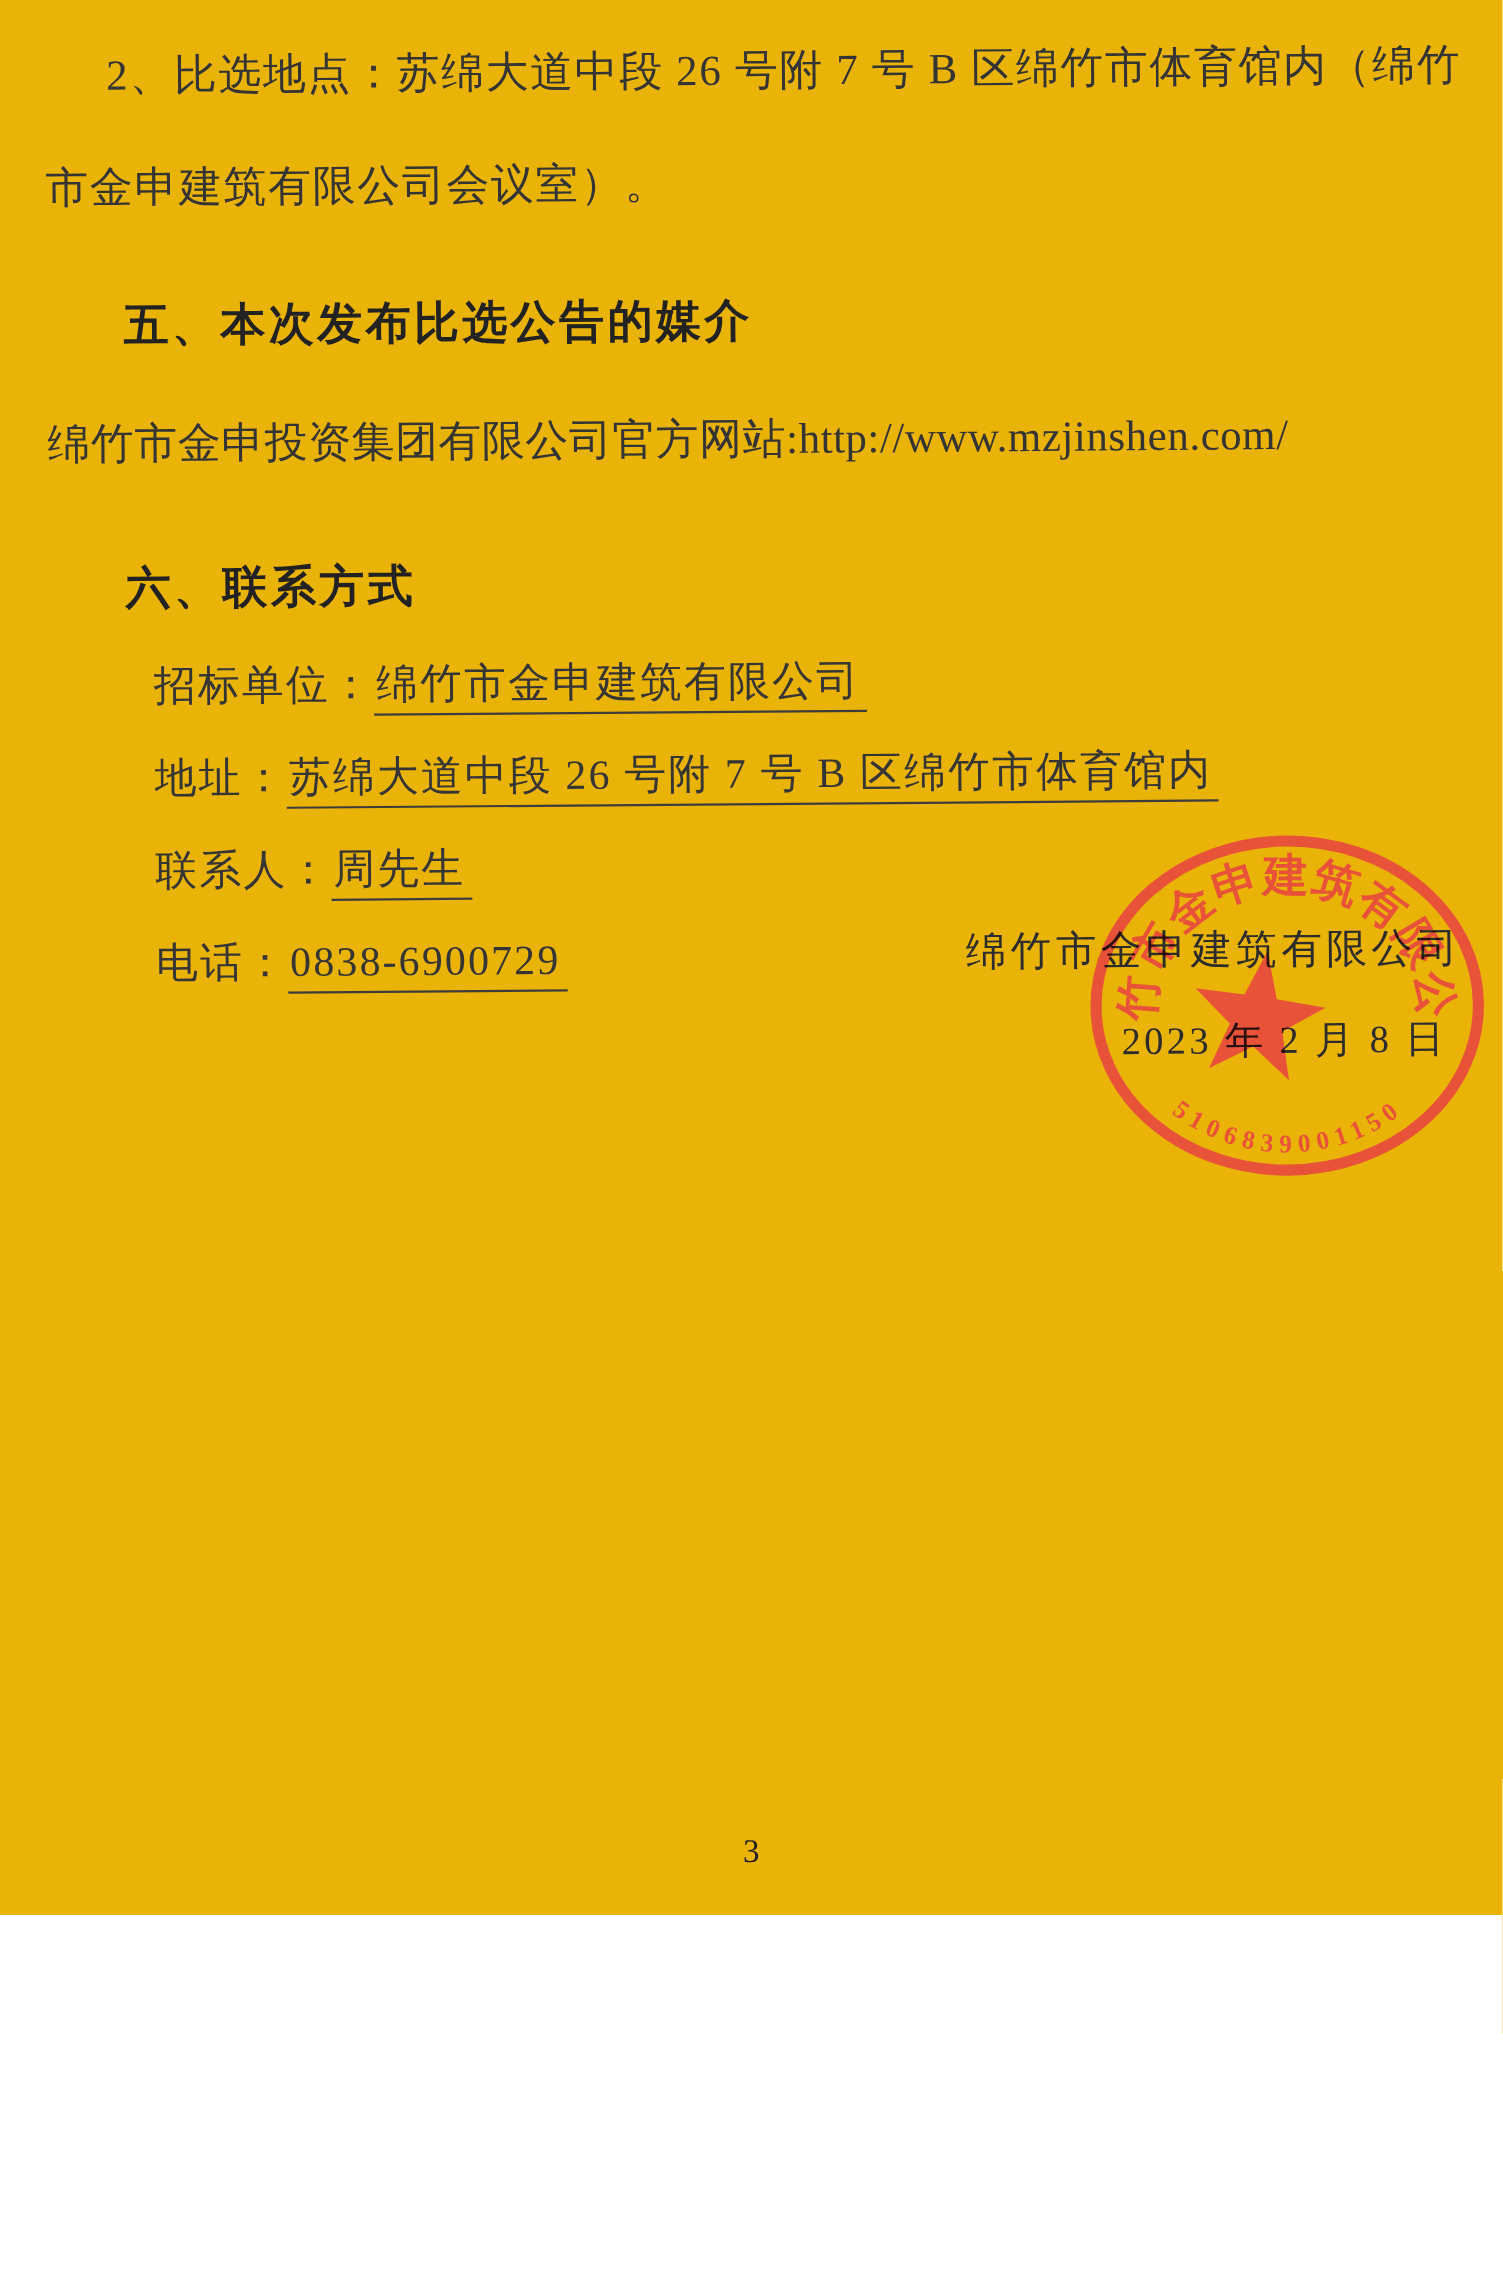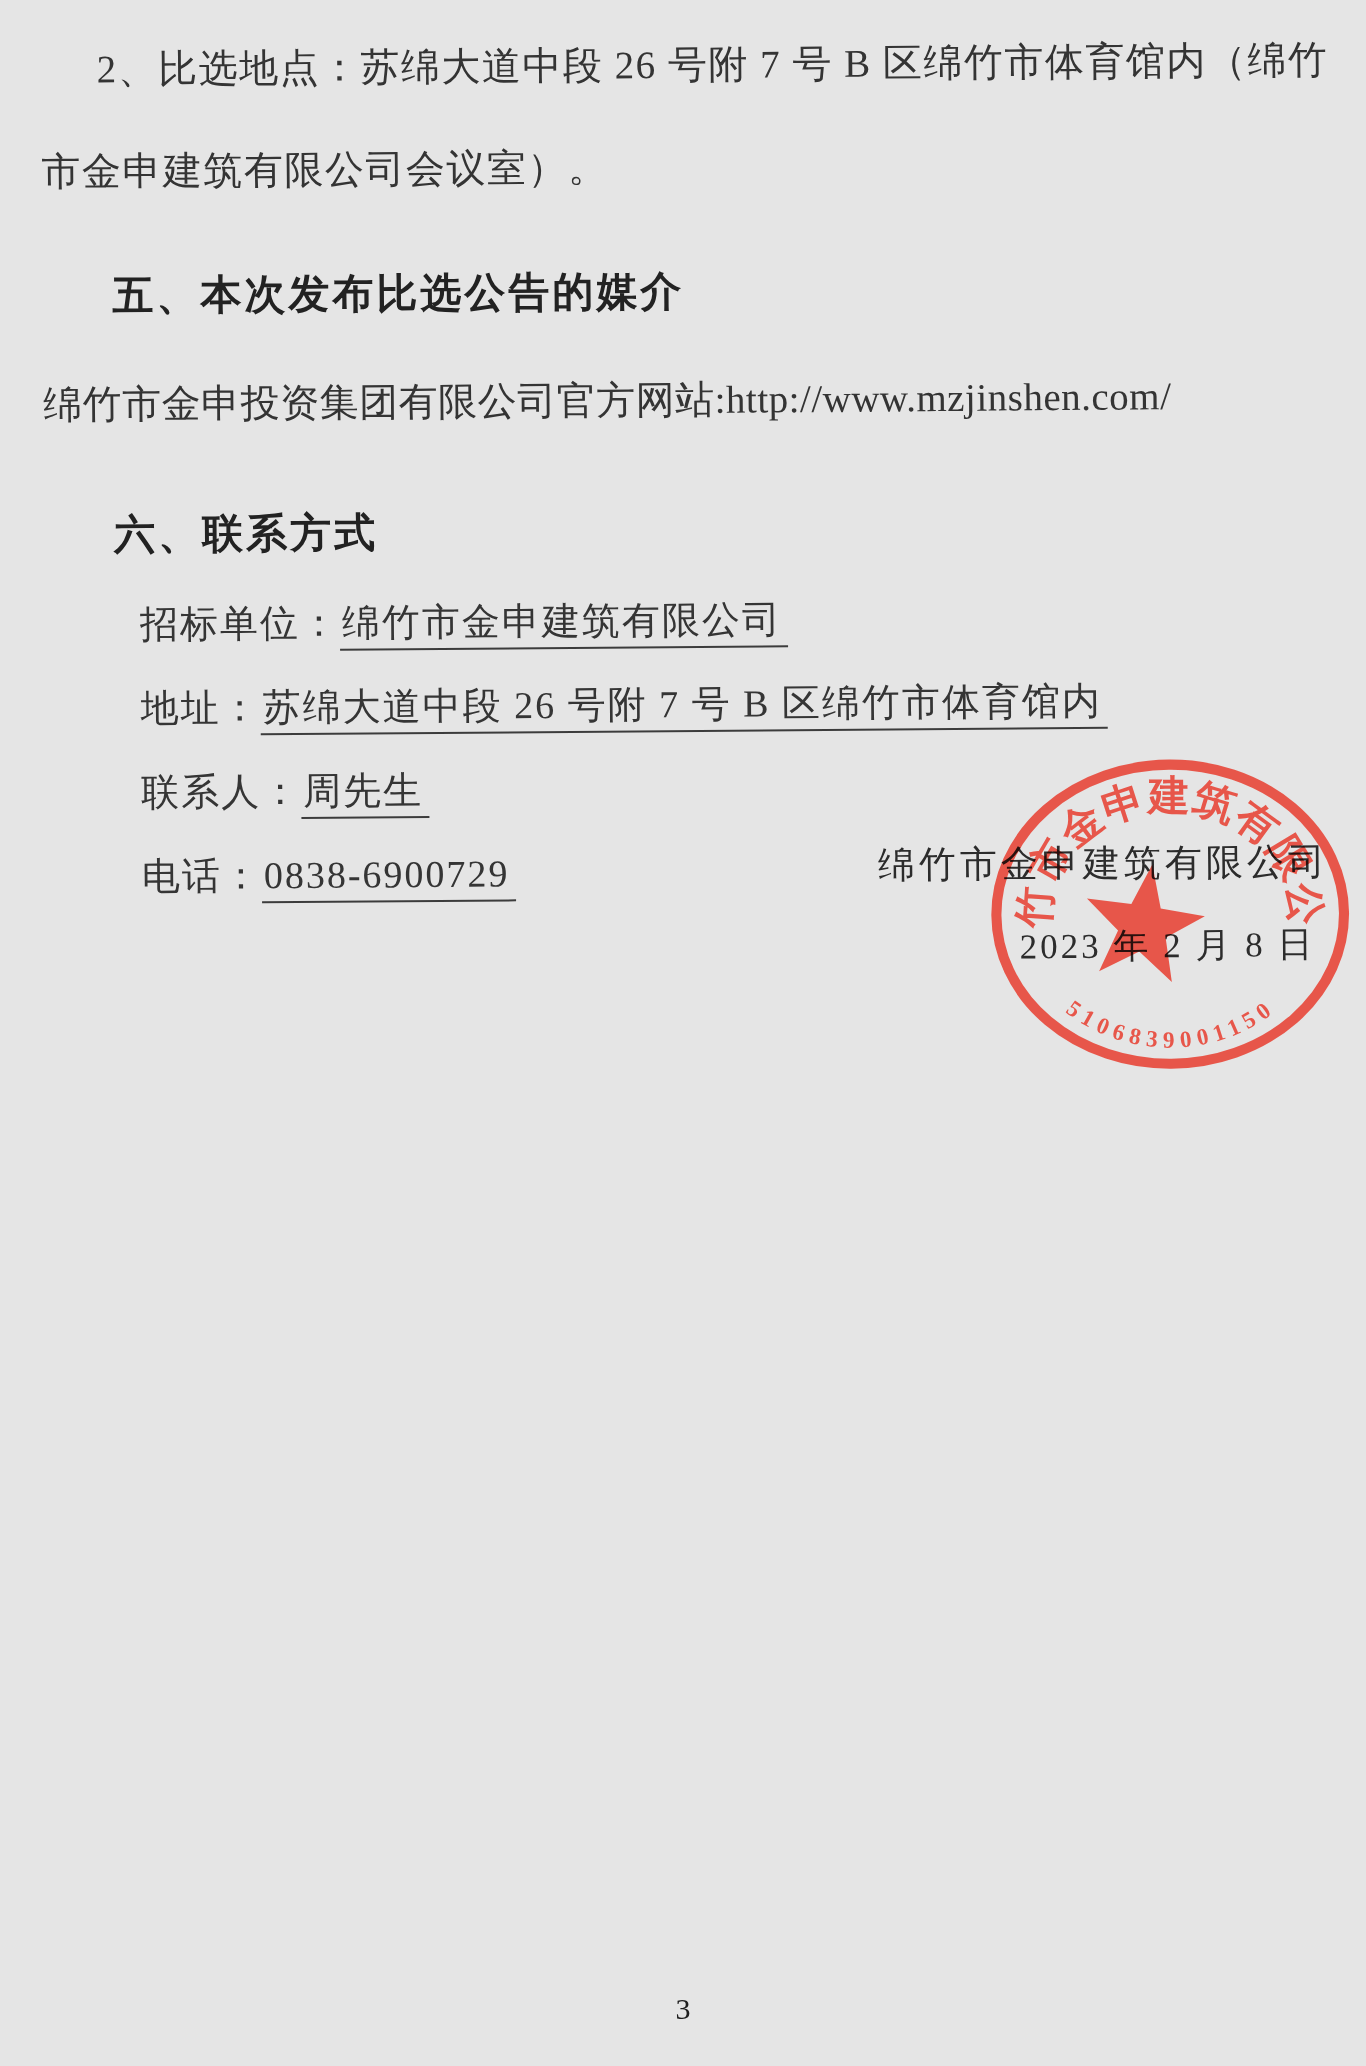--- a/index.html
+++ b/index.html
@@ -1,21 +1,21 @@
 <!DOCTYPE html>
 <html><head>
 <meta charset="utf-8">
 <style>
   html, body { margin: 0; padding: 0; background: #ffffff; }
   .page {
     position: relative;
     width: 1366px;
-    height: 2066px;
+    height: 1741px;
     margin: 0 auto;
-    background: #e5e5e5;
+    background: #eab308;
     overflow: hidden;
     color: #2e2e2e;
     font-family: "Liberation Serif", "DejaVu Serif", serif;
   }
   .content {
     position: absolute;
     left: 0; top: 0; right: 0; bottom: 0;
     padding: 14px 6px 0 40px;
     transform: rotate(-0.45deg);
     transform-origin: 50% 0;

